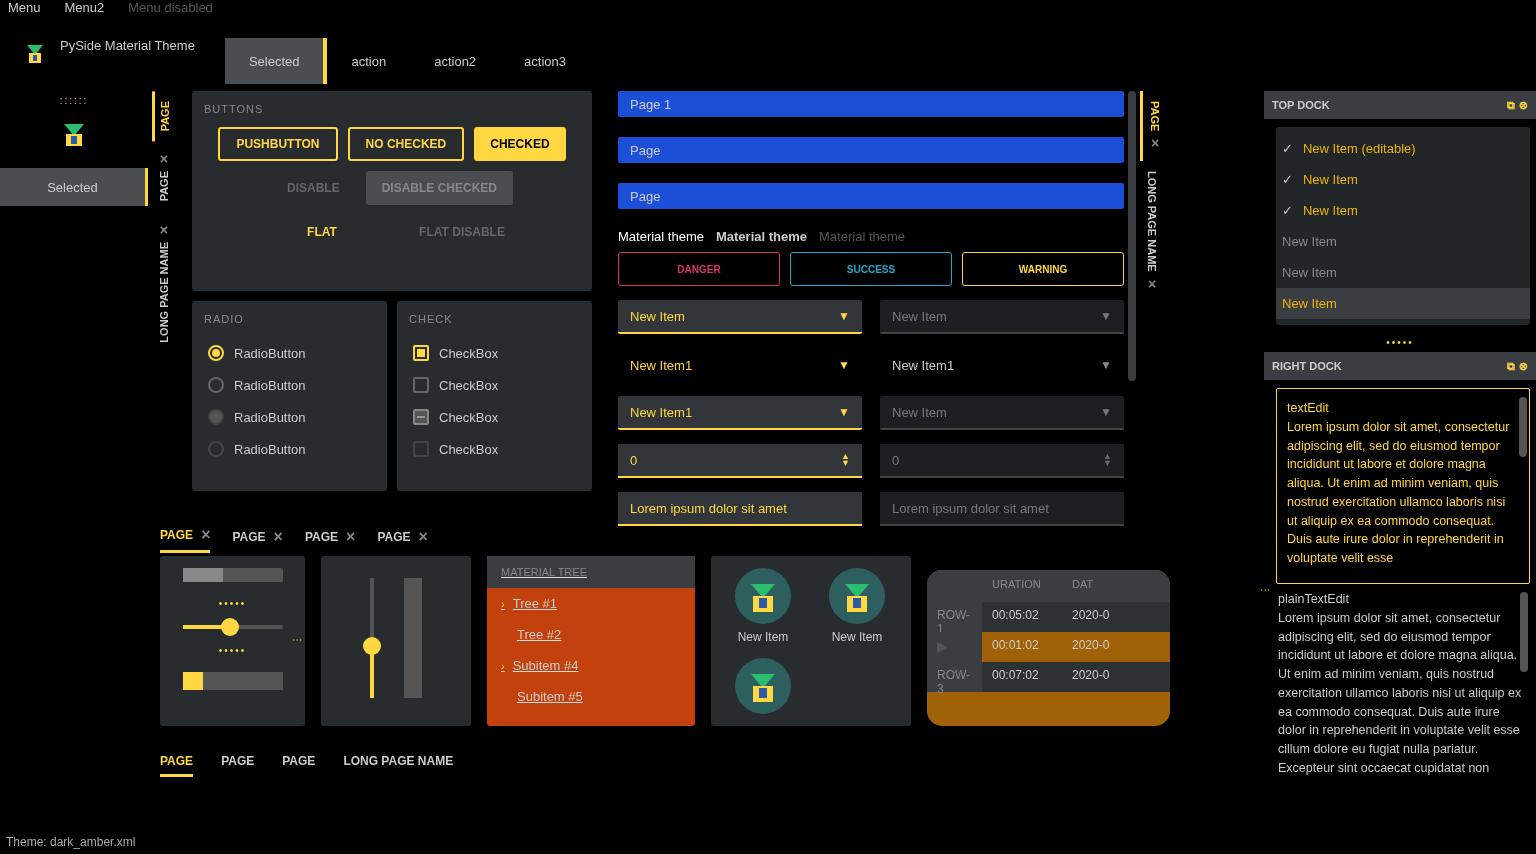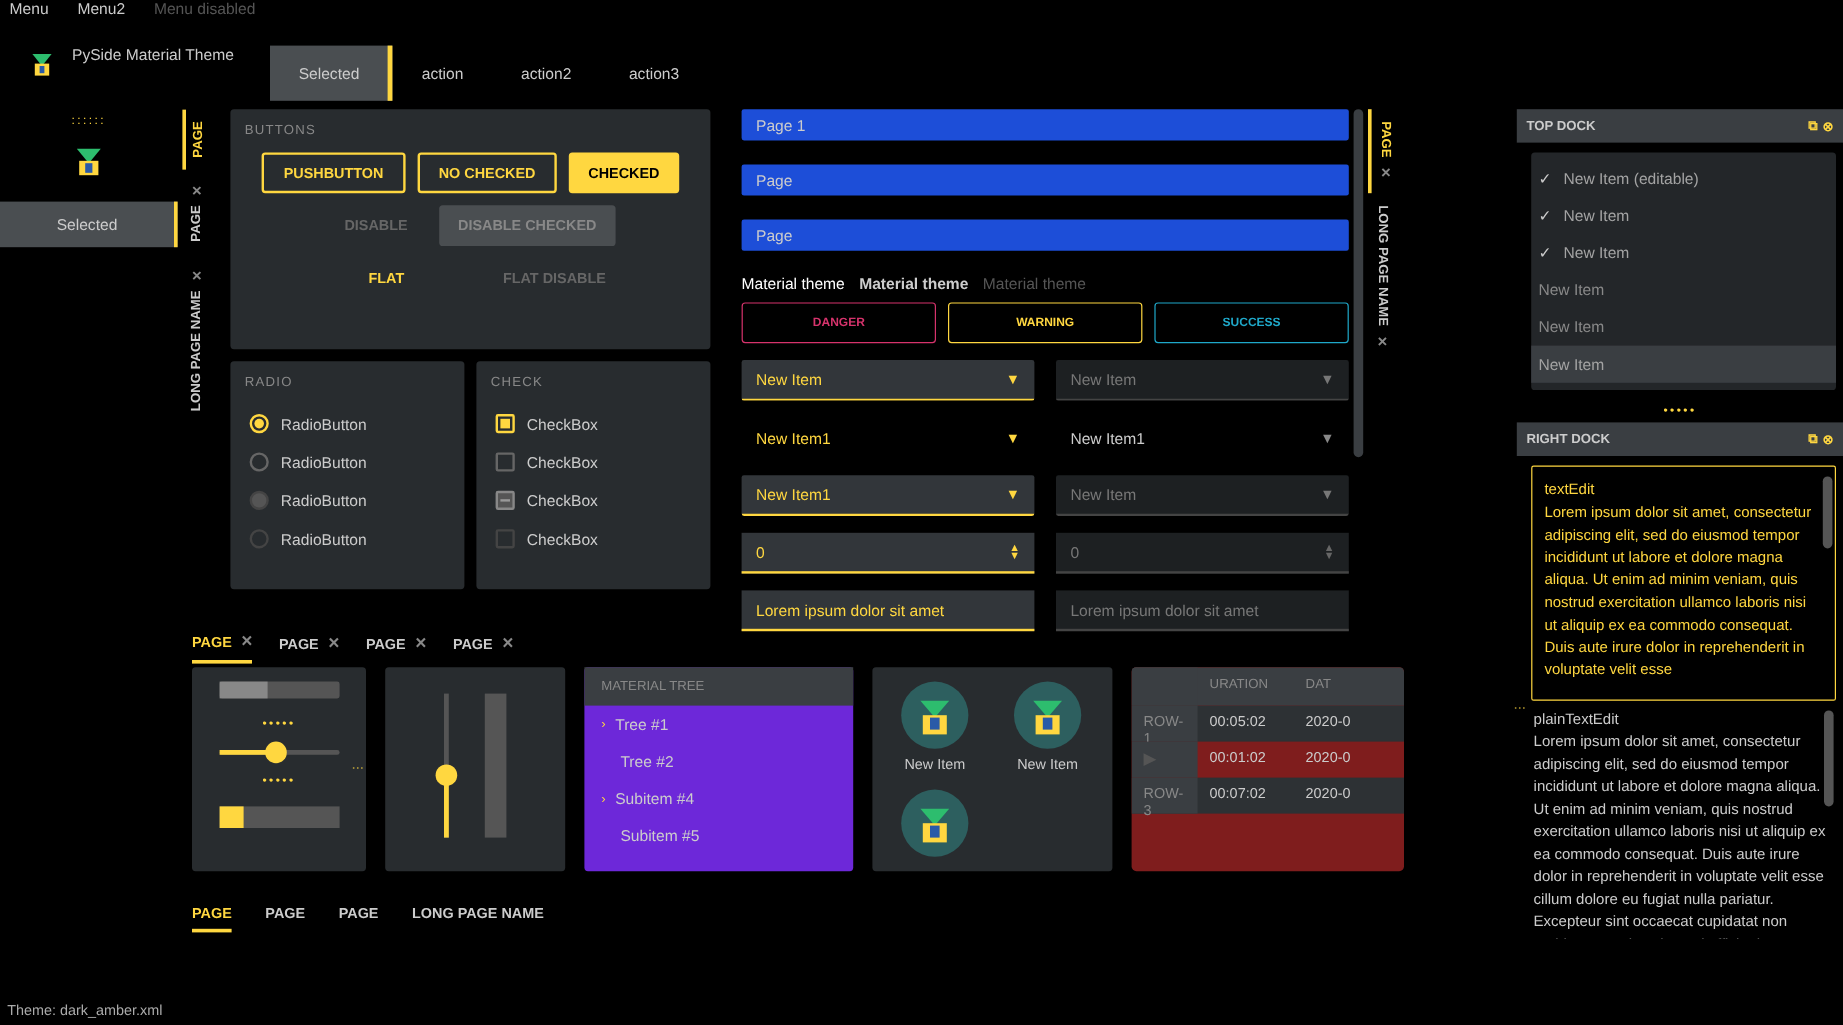--- a/index.html
+++ b/index.html
@@ -116,32 +116,32 @@
 .hprogress .fill{ position:absolute; left:0; top:0; bottom:0; background:#ffd740;}
 .vdots { position:absolute; right:2px; top:50%; transform:translateY(-50%); color:#ffd740; writing-mode:vertical-rl; font-size:10px; letter-spacing:2px;}
 
 .vslider-panel { width: 150px; background:#282c2f; border-radius:3px; position:relative; padding:12px;}
 .vslider-cont { display:flex; gap:30px; height:140px; justify-content:center; align-items:center;}
 .vslider { width:4px; height:120px; background:#555; position:relative;}
 .vslider .thumb { position:absolute; left:-7px; width:18px; height:18px; background:#ffd740; border-radius:50%;}
 .vslider .track-fill{position:absolute; left:0; bottom:0; width:100%; background:#ffd740;}
 .vprogress { width:18px; height:120px; background:#555;}
 
-.tree-panel { width: 224px; background:#6d28d9; border-radius:3px; padding:0;}
+.tree-panel { width: 208px; background:#c2410c; border-radius:3px; padding:0;text-decoration:underline;}
 .tree-header { background:#3a3e42; padding:10px 14px; color:#888; font-size:11px;}
 .tree-item { padding:8px 14px; display:flex; align-items:center; gap:8px; color:#ccc; cursor:pointer;}
 .tree-item .arrow { color:#ffd740; font-size:11px;}
 .tree-item.indent { padding-left:30px;}
 
 .items-panel { width: 200px; background:#282c2f; border-radius:3px; padding:12px; display:flex; flex-wrap:wrap; gap:14px; align-content:flex-start;}
 .item-card { width:80px; display:flex; flex-direction:column; align-items:center; gap:6px;}
 .item-icon { width:56px; height:56px; background:#2d5f5f; border-radius:50%; display:flex; align-items:center; justify-content:center;}
 .item-label { color:#ccc; font-size:12px;}
 
-.table-panel { flex:1; background:#7f1d1d; border-radius:4px; overflow:hidden; position:relative;}
+.table-panel { flex:1; background:#a16207; border-radius:15px; overflow:hidden; position:relative;margin-top:14px;}
 .table-header { display:flex; background:#3a3e42; height:32px;}
 .table-header div { padding:8px 10px; color:#888; font-size:11px;}
 .table-row { display:flex; height:30px;}
 .table-row div { padding:6px 10px; color:#ccc; font-size:12px;}
 .table-row:nth-child(even){ background:#2d3134;}
 .col-label { width:55px; background:#3a3e42; color:#888 !important; font-size:11px;}
 .col1{width:80px;} .col2{width:80px;}
 .play-icon { color:#555; font-size:14px;}
 
 
@@ -150,21 +150,21 @@
 .btab.selected { color:#ffd740; border-bottom:3px solid #ffd740;}
 
 
 .statusbar { position: absolute; bottom: 0; left: 0; right: 0; height: 22px; background:#000; color:#aaa; padding:3px 6px; font-size:12px;}
 
 
 .dock-col { position: absolute; top: 91px; right: 0; width: 272px; }
 .dock-header { background:#3a3e42; height:28px; display:flex; align-items:center; justify-content:space-between; padding:0 8px; color:#ccc; font-size:11px; font-weight:bold;}
 .dock-icons { display:flex; gap:4px; color:#ffd740; font-size:11px;}
 .dock-body { background:#000; padding:8px 6px 8px 12px;}
-.list-item { padding:8px 6px; display:flex; align-items:center; gap:10px; color:#a3a3a3; cursor:pointer;}
+.list-item { padding:8px 6px; display:flex; align-items:center; gap:10px; color:#eab308; cursor:pointer;}
 .list-item.checked::before { content:'✓'; color:#ccc;}
 .list-item.selected { background:#3a3e42;}
 .list-body { background:#232629; border-radius:3px; padding:6px 0;}
 .dots-center { text-align:center; color:#ffd740; letter-spacing:2px; padding:4px 0; font-size:10px;}
 
 .textedit-box { border:1.5px solid #ffd740; border-radius:2px; padding:10px; color:#ffd740; font-size:12.5px; line-height:1.5; height:196px; overflow:hidden; position:relative;}
 .textedit-box .sb { position:absolute; right:2px; top:8px; width:8px; height:60px; background:#555; border-radius:4px;}
 .textedit-handle { position:absolute; left:-4px; top:50%; color:#ffd740; writing-mode:vertical-rl; font-size:10px; letter-spacing:2px;}
 
 .plaintext-box { padding:6px 2px; color:#ccc; font-size:12.5px; line-height:1.5; height:198px; overflow:hidden; position:relative;}
@@ -285,22 +285,22 @@
     <div class="page-line">Page 1</div>
     <div class="page-line">Page</div>
     <div class="page-line">Page</div>
     <div class="mat-labels">
       <span>Material theme</span>
       <span>Material theme</span>
       <span>Material theme</span>
     </div>
     <div class="status-row">
       <div class="status-btn status-danger">DANGER</div>
+      <div class="status-btn status-success">SUCCESS</div>
       <div class="status-btn status-warning">WARNING</div>
-      <div class="status-btn status-success">SUCCESS</div>
     </div>
     <div class="form-grid">
       <div class="combo active">
           <span>New Item</span>
           <span class="chev">▼</span>
         </div>
       <div class="combo disabled">
           <span>New Item</span>
           <span class="chev">▼</span>
         </div>

